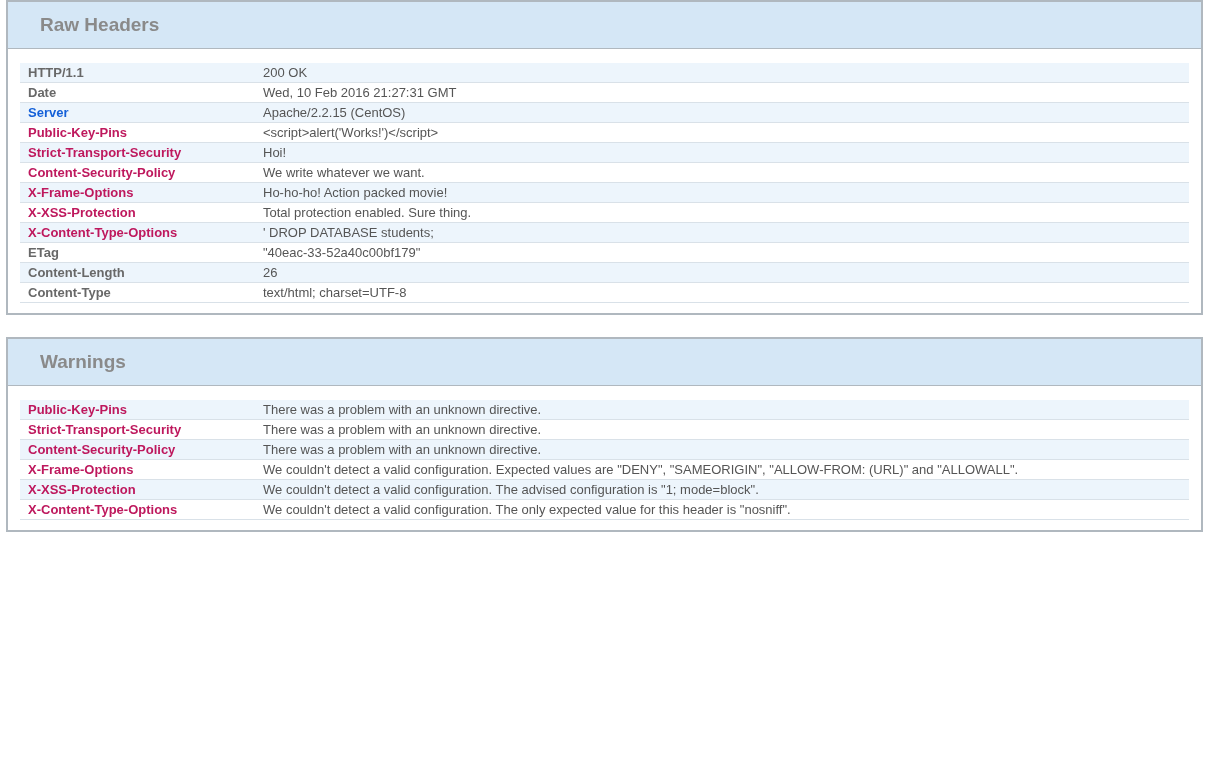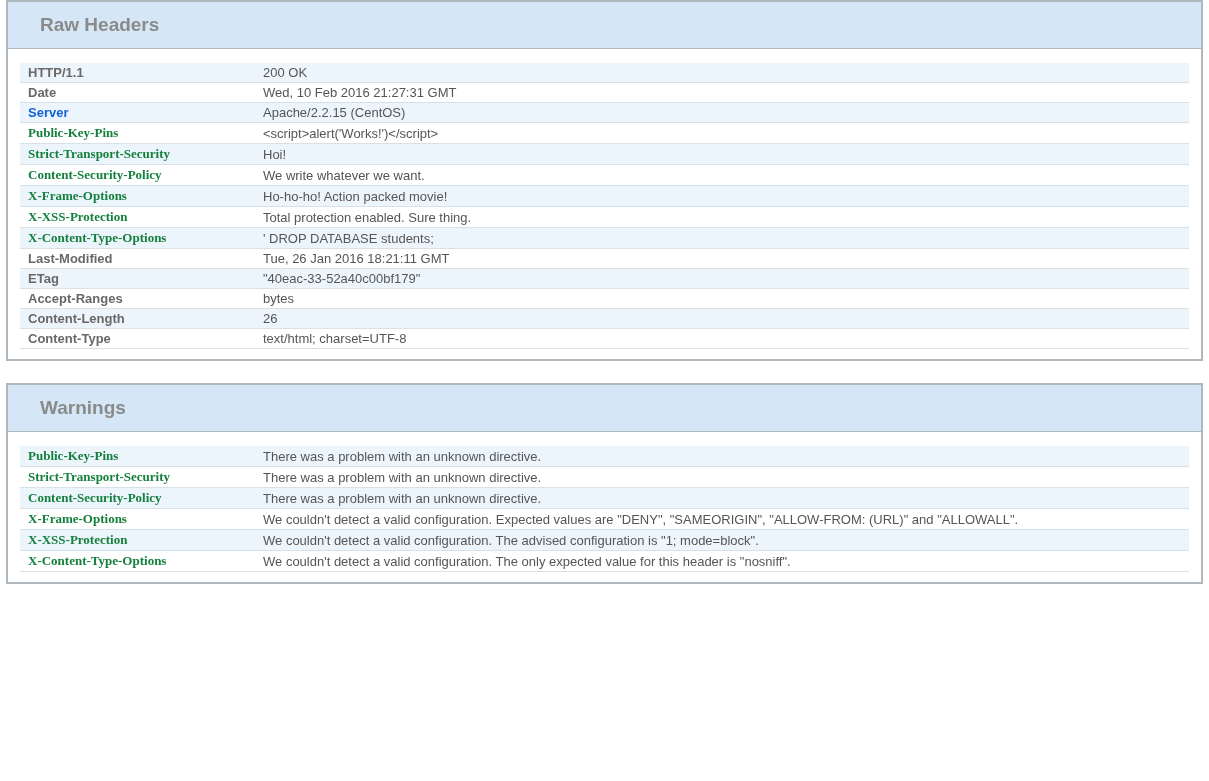--- a/index.html
+++ b/index.html
@@ -51,22 +51,21 @@
   td.key {
     width: 235px;
     font-weight: bold;
     color: #686868;
   }
   td.key.link-blue {
     color: #1460d8;
     margin-left: 40px;
   }
   td.key.link-orange {
-    color: #15803d;
-    font-family: Liberation Serif, serif;
+    color: #be185d;
   }
   td.val {
     color: #555;
   }
 </style>
 </head>
 <body>
 
 <div class="panel">
   <div class="panel-header">
@@ -105,30 +104,22 @@
           </tr>
           <tr>
             <td class="key link-orange">X-XSS-Protection</td>
             <td class="val">Total protection enabled. Sure thing.</td>
           </tr>
           <tr>
             <td class="key link-orange">X-Content-Type-Options</td>
             <td class="val">' DROP DATABASE students;</td>
           </tr>
           <tr>
-            <td class="key">Last-Modified</td>
-            <td class="val">Tue, 26 Jan 2016 18:21:11 GMT</td>
-          </tr>
-          <tr>
             <td class="key">ETag</td>
             <td class="val">"40eac-33-52a40c00bf179"</td>
-          </tr>
-          <tr>
-            <td class="key">Accept-Ranges</td>
-            <td class="val">bytes</td>
           </tr>
           <tr>
             <td class="key">Content-Length</td>
             <td class="val">26</td>
           </tr>
           <tr>
             <td class="key">Content-Type</td>
             <td class="val">text/html; charset=UTF-8</td>
           </tr>
         </tbody>

